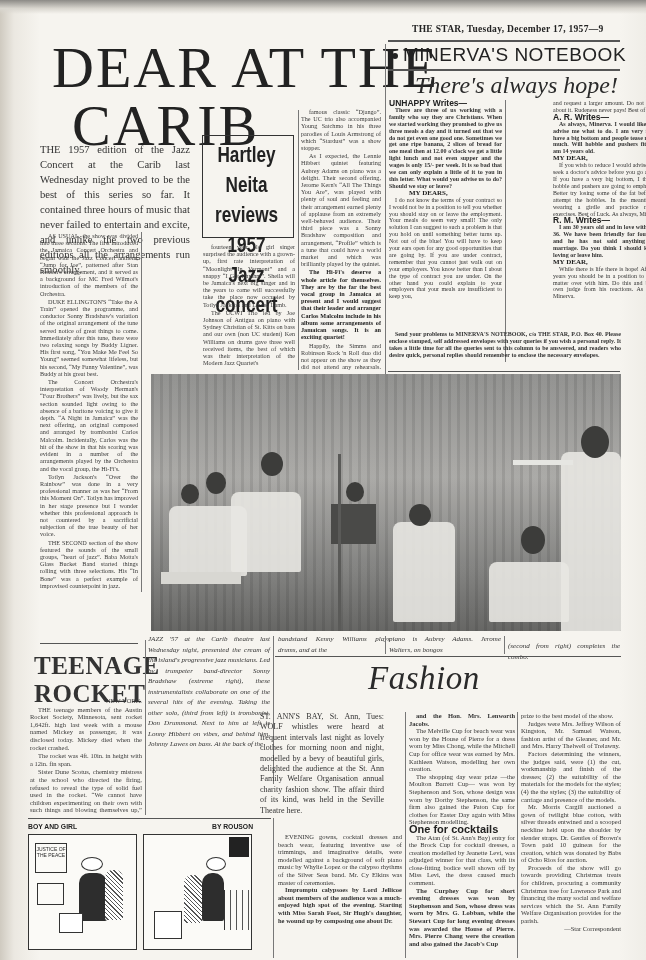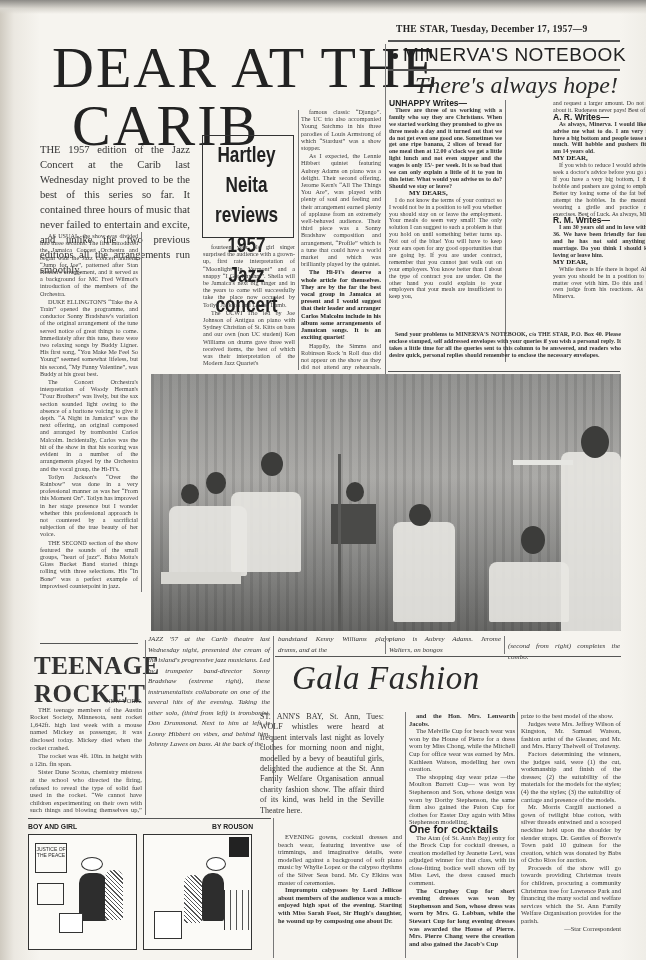--- a/index.html
+++ b/index.html
@@ -36,21 +36,21 @@
   .review-box {
     border: 1.5px solid #333; text-align: center;
     font-family: "Liberation Sans", sans-serif; font-weight: bold; color: #222;
     transform: scaleX(0.78); transform-origin: left top;
   }
   .review-box div { font-size: 22px; line-height: 30px; }
 
   .vrule { position: absolute; width: 1px; background: #777; }
   .hrule { position: absolute; height: 1px; background: #555; }
 
-  .masthead { font-family: "Liberation Serif", serif; font-weight: bold; font-size: 9.5px; letter-spacing: 0.3px; color: #222; }
+  .masthead { font-family: "Liberation Serif", serif; font-weight: bold; font-size: 9.5px; letter-spacing: 0.3px; color: #222; margin-left: 16px; }
   .minerva-title { font-family: "Liberation Sans", sans-serif; font-size: 19px; font-weight: normal; color: #222; letter-spacing: 0.5px; }
   .minerva-title .dot { display: inline-block; width: 6px; height: 6px; border-radius: 50%; background: #222; margin-right: 5px; vertical-align: middle; }
   .script-title { font-family: Liberation Serif, serif; font-style: italic; color: #2a2a2a; }
 
   .writes { font-family: "Liberation Sans", sans-serif; font-weight: bold; font-size: 8.5px; color: #222; }
   .mcol { font-size: 6px; line-height: 6.9px; text-align: justify; color: #333; }
   .mcol p { margin: 0; text-indent: 6px; }
   .mcol .bold { font-weight: bold; }
 
   .photo {
@@ -208,21 +208,20 @@
   <div class="cartoon-panel" style="left:143px; top:834px; width:107px; height:114px;">
     <div class="abs" style="left:85px; top:2px; width:20px; height:20px; background:#222;"></div>
     <div class="abs" style="left:40px; top:40px; width:18px; height:48px; background:repeating-linear-gradient(45deg,#fff 0 2px,#555 2px 3px); border-radius:8px 8px 2px 2px;"></div>
     <div class="abs" style="left:58px; top:38px; width:22px; height:48px; background:#2d2d2d; border-radius:10px 10px 2px 2px;"></div>
     <div class="abs" style="left:62px; top:22px; width:18px; height:12px; border:1px solid #333; border-radius:50%; background:#fff;"></div>
     <div class="abs" style="left:10px; top:76px; width:26px; height:26px; border:1px solid #333; background:#fff;"></div>
     <div class="abs" style="left:80px; top:55px; width:24px; height:40px; border-left:1px solid #333; background:repeating-linear-gradient(90deg,transparent 0 5px,#555 5px 6px);"></div>
   </div>
   <div class="vrule" style="left:273px; top:818px; height:140px;"></div>
 
-  <div class="abs gala-title" style="left:292px; top:660px;">Gala</div>
   <div class="abs gala-title" style="left:368px; top:660px;">Fashion</div>
 
   <div class="abs gala-lead" style="left:260px; top:712px; width:124px; height:118px; overflow:hidden;">
     <span>ST. ANN'S BAY, St. Ann, Tues: WOLF whistles were heard at frequent intervals last night as lovely clothes for morning noon and night, modelled by a bevy of beautiful girls, delighted the audience at the St. Ann Family Welfare Organisation annual charity fashion show. The affair third of its kind, was held in the Seville Theatre here.</span>
   </div>
   <div class="abs gala-col" style="left:278px; top:833px; width:124px; height:125px; overflow:hidden;">
     <p>EVENING gowns, cocktail dresses and beach wear, featuring inventive use of trimmings, and imaginative details, were modelled against a background of soft piano music by Whylie Lopez or the calypso rhythms of the Silver Seas band. Mr. Cy Elkins was master of ceremonies.</p>
     <p class="bold" style="font-weight:bold;">Impromptu calypsoes by Lord Jellicoe about members of the audience was a much-enjoyed high spot of the evening. Starting with Miss Sarah Foot, Sir Hugh's daughter, he wound up by composing one about Dr.</p>
   </div>
   <div class="vrule" style="left:405px; top:712px; height:246px;"></div>

